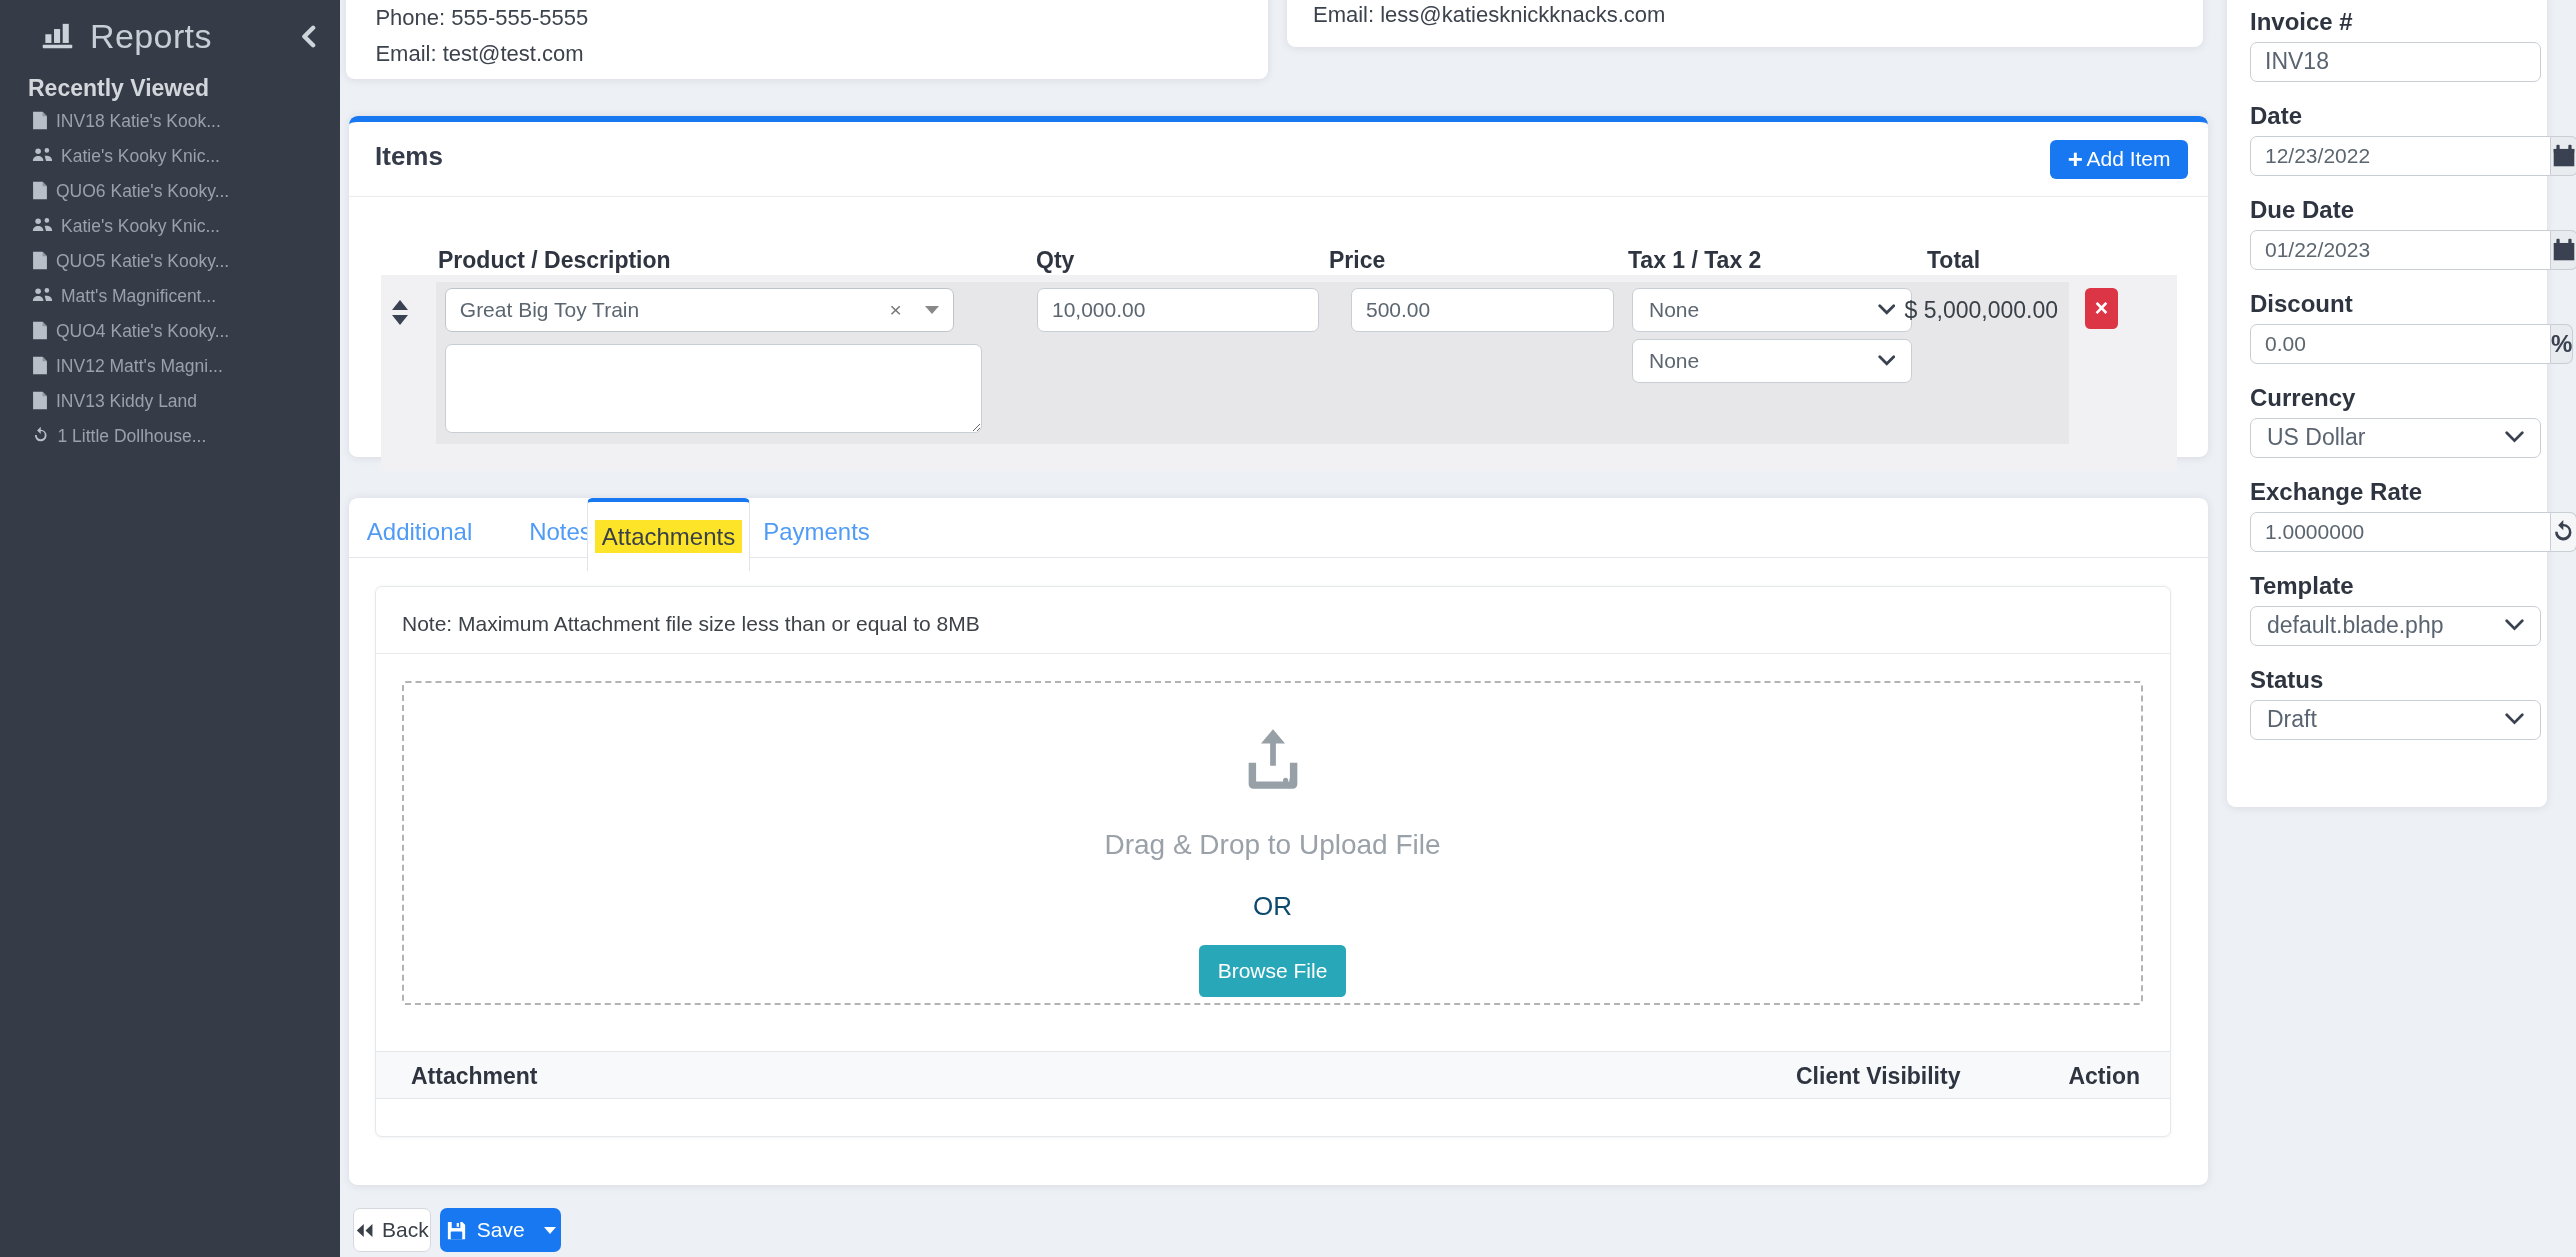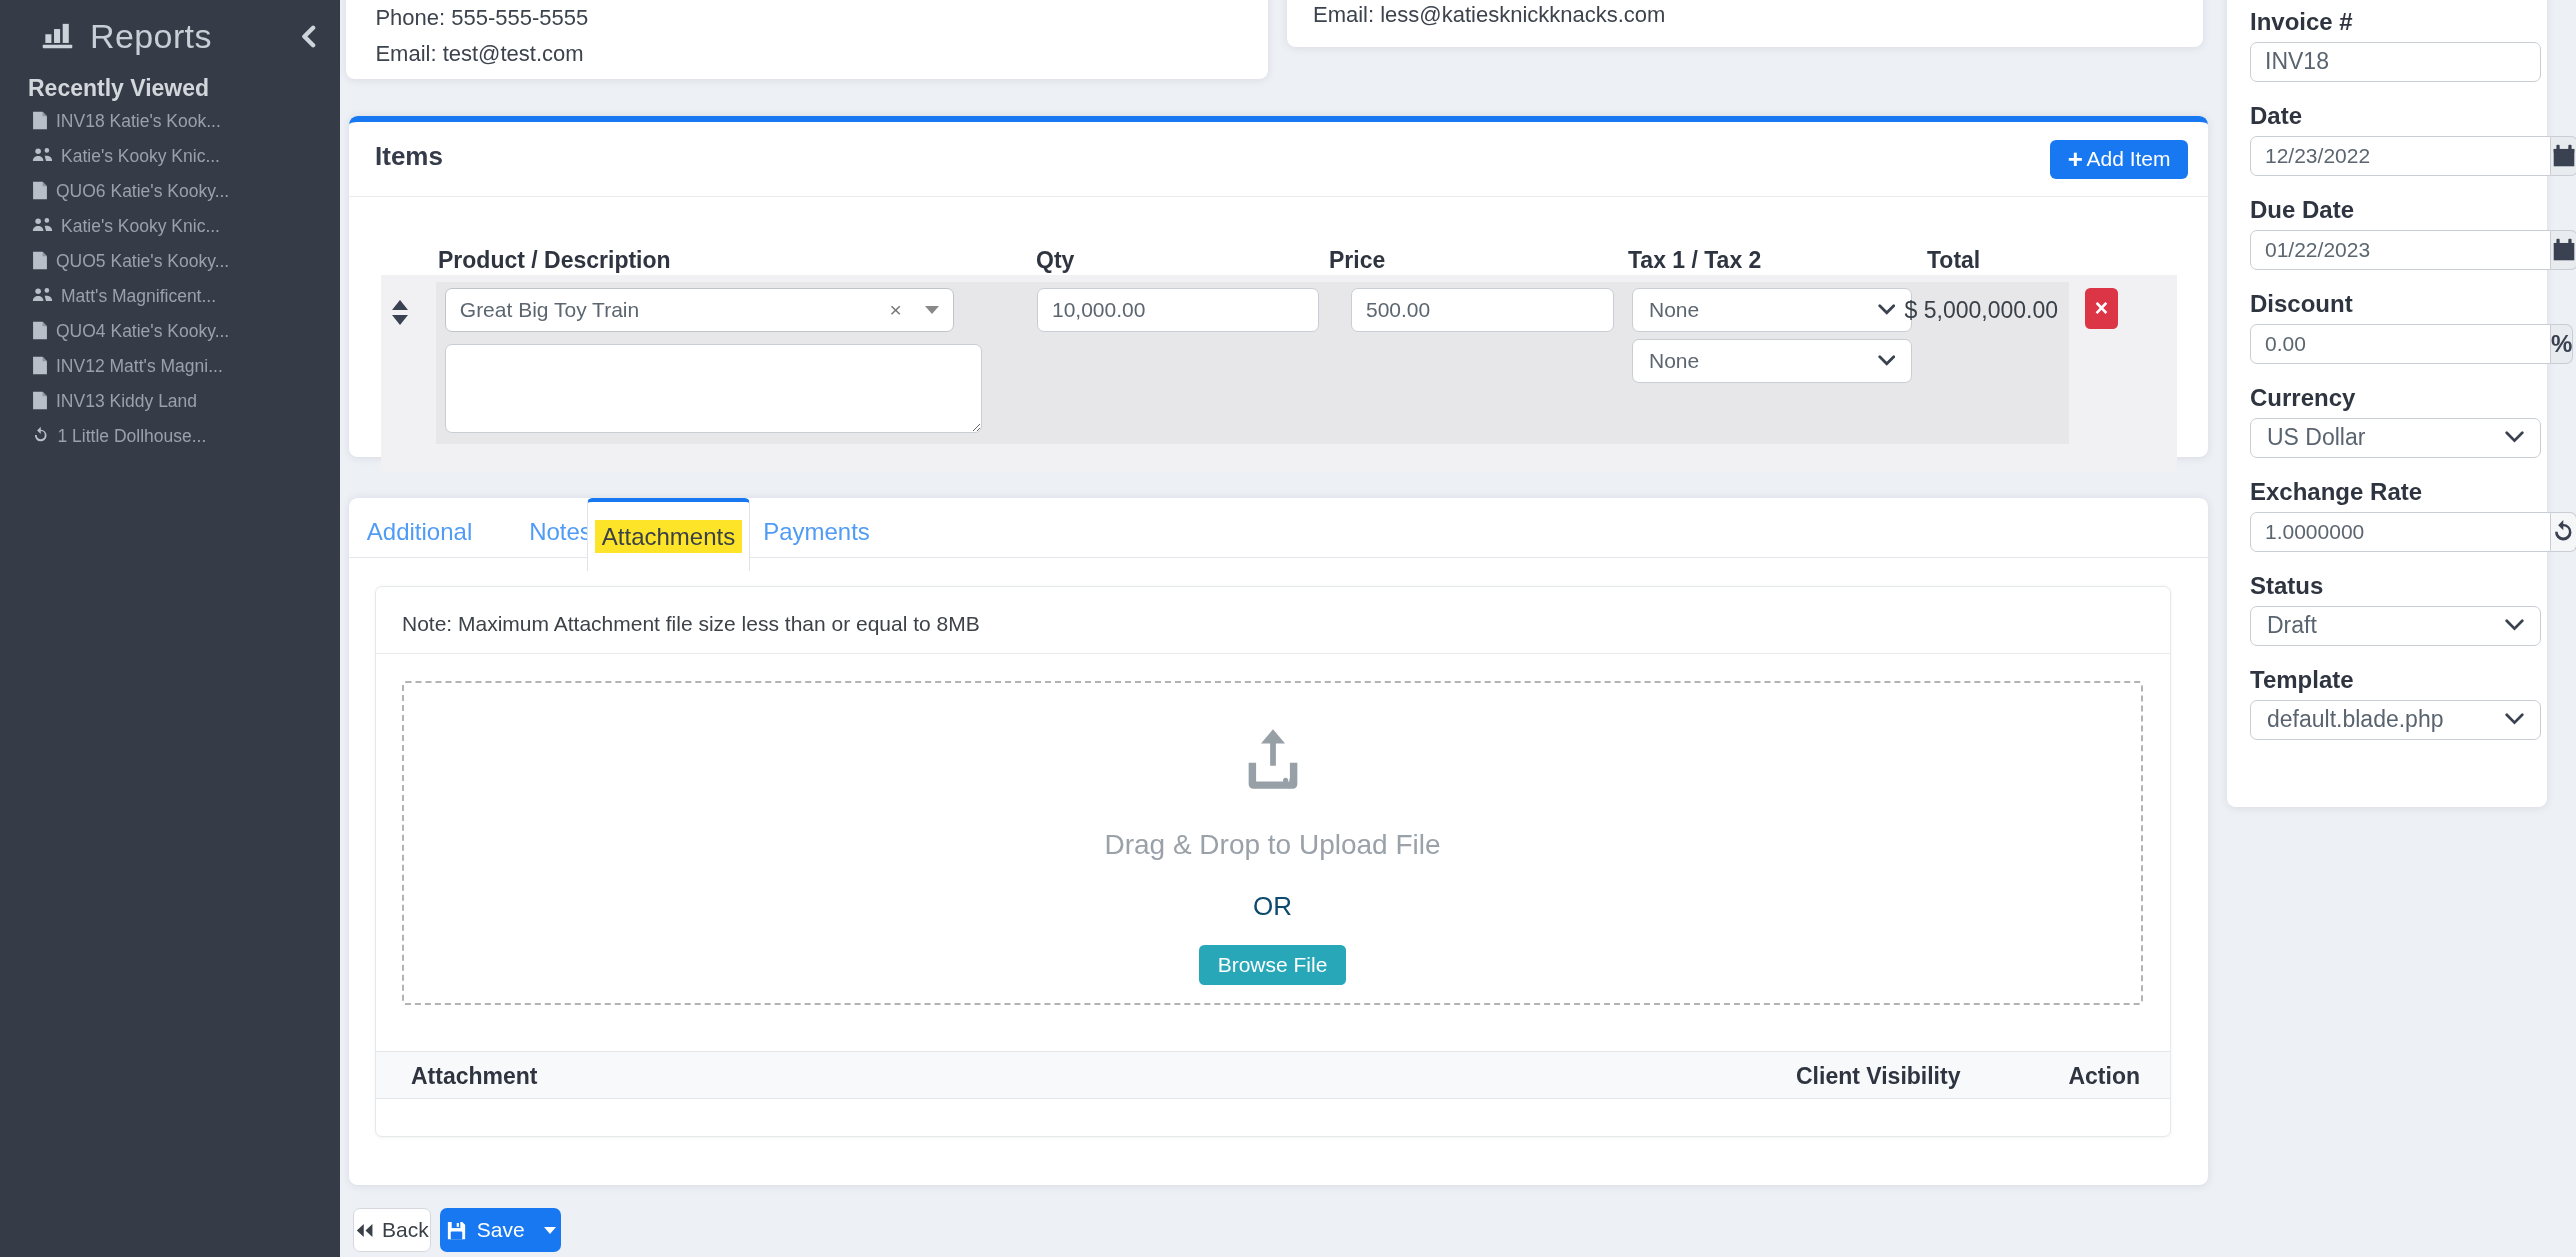--- a/index.html
+++ b/index.html
@@ -64,21 +64,21 @@
                 display:flex; align-items:center; justify-content:center; font-size:24px; color:#3a4048; cursor:pointer; }
   .hl { background:#fde428; padding:2.6px 7px; }
   .inner-card { position:absolute; left:26px; top:88px; width:1796px; height:551px; background:#fff;
                 border:0.9px solid #e6e9ec; border-radius:7px; box-shadow:0 0.9px 3.5px rgba(40,50,70,.06); }
   .note-text { position:absolute; left:26px; top:24.6px; font-size:21px; color:#3c4248; }
   .note-divider { position:absolute; left:0; top:66px; width:100%; border-bottom:1.8px solid #ebebeb; }
   .dropzone { position:absolute; left:26px; top:94px; width:1741px; height:324px; border:2.6px dashed #b3b3b3; border-radius:3.5px;
               display:flex; flex-direction:column; align-items:center; padding-top:44px; cursor:pointer; }
   .dz-text { margin-top:39px; font-size:28px; color:#9aa1a8; }
   .dz-or { margin-top:30px; font-size:26px; color:#0c4a6e; }
-  .btn-browse { margin-top:23px; height:40px; padding:0 19px; background:#28a7b8; color:#fff; border:none; border-radius:5.3px;
+  .btn-browse { margin-top:23px; height:52px; padding:0 19px; background:#28a7b8; color:#fff; border:none; border-radius:5.3px;
                 font-size:21px; cursor:pointer; font-family:inherit;text-align:right; }
   .attach-head { position:absolute; left:0; top:464px; width:100%; height:48px; background:#f8f9fa;
                  border-top:1.8px solid #e4e7ea; border-bottom:1.8px solid #e4e7ea; }
   .attach-head span { position:absolute; top:10.5px; font-size:23px; font-weight:bold; color:#2e3440; }
   
   .btn-back { position:absolute; left:4.4px; top:1208px; width:78px; height:44px; background:#fff; border:0.9px solid #d5d9de;
               border-radius:7px; display:flex; align-items:center; justify-content:center; gap:7px; font-size:21px; color:#3a4048;
               cursor:pointer; font-family:inherit; }
   .btn-save { position:absolute; left:91px; top:1208px; width:121px; height:44px; background:#1778f2; border:none; border-radius:7px;
               display:flex; align-items:center; justify-content:center; gap:8.8px; font-size:21px; color:#fff; cursor:pointer; font-family:inherit; }
@@ -379,31 +379,31 @@
     <div class="group">
       <input class="ctl g-inp inp" value="1.0000000" style="">
       <span class="addon" style="background:#f4f6f8;">
         <svg width="24.6" height="24.6" viewBox="0 0 24 24" fill="#3a4150">
             <path d="M12 5V1L7 6l5 5V7a5.5 5.5 0 1 1-5.5 5.5H4A8 8 0 1 0 12 5z"></path>
           </svg>
       </span>
     </div>
   </div>
   <div class="field">
+    <label>Template</label>
+    <div class="ctl d-ctl fake-select">
+      <span>default.blade.php</span>
+      <svg width="19" height="12.3" viewBox="0 0 22 14">
+          <polyline points="2,2 11,11 20,2" fill="none" stroke="#3a4150" stroke-width="3.2" stroke-linecap="round"></polyline>
+        </svg>
+    </div>
+  </div>
+  <div class="field">
     <label>Status</label>
     <div class="ctl d-ctl fake-select">
       <span>Draft</span>
       <svg width="19" height="12.3" viewBox="0 0 22 14">
           <polyline points="2,2 11,11 20,2" fill="none" stroke="#3a4150" stroke-width="3.2" stroke-linecap="round"></polyline>
         </svg>
     </div>
   </div>
-  <div class="field">
-    <label>Template</label>
-    <div class="ctl d-ctl fake-select">
-      <span>default.blade.php</span>
-      <svg width="19" height="12.3" viewBox="0 0 22 14">
-          <polyline points="2,2 11,11 20,2" fill="none" stroke="#3a4150" stroke-width="3.2" stroke-linecap="round"></polyline>
-        </svg>
-    </div>
-  </div>
 </div>
 
 
 </body></html>

